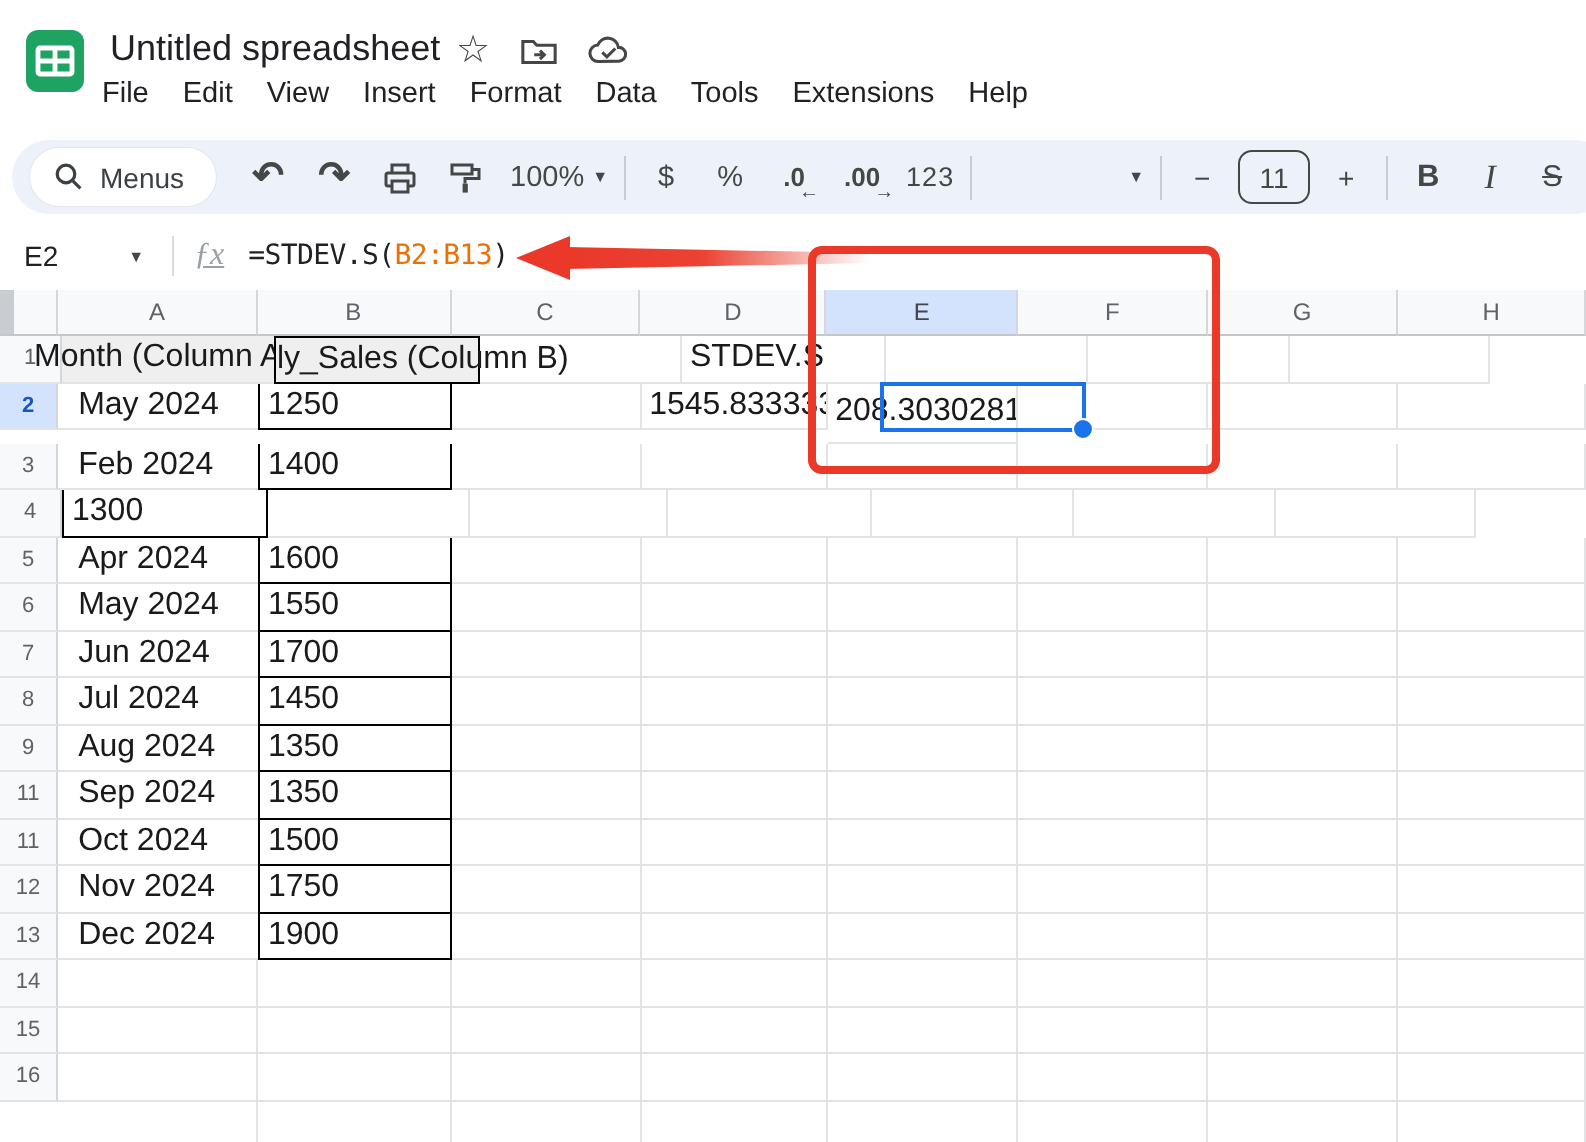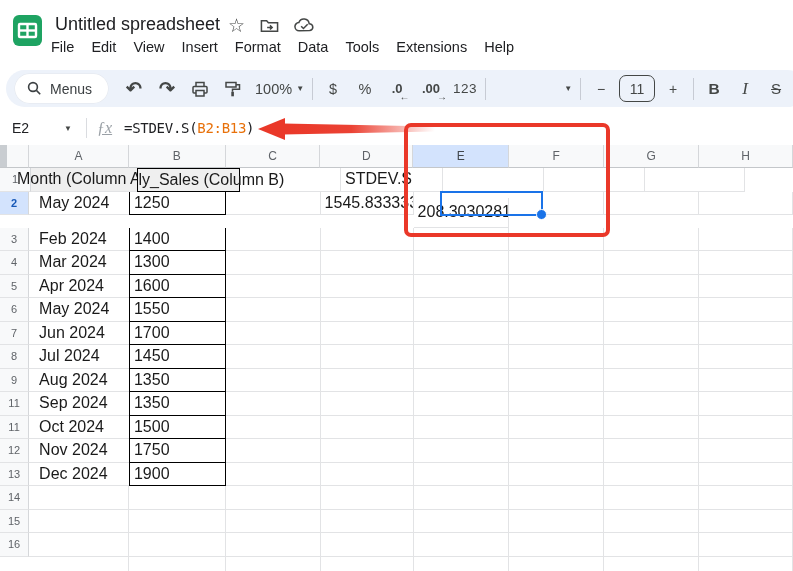--- a/index.html
+++ b/index.html
@@ -207,39 +207,38 @@
         <div class="cell colF" style="width: 101px; height: 23.5px;"></div>
         <div class="cell colG" style="width: 101px; height: 23.5px;"></div>
         <div class="cell colH" style="width: 100px; height: 23.5px;"></div>
       </div>
       <div class="hrow">
         <div class="rhdr sel" style="width: 31px; height: 23.5px;">2</div>
         <div class="cell colA norr" style="width: 106px; height: 23.5px;">May 2024</div>
         <div class="cell colB bb" style="width: 103px; height: 23.5px;">1250</div>
         <div class="cell colC" style="width: 101px; height: 23.5px;"></div>
         <div class="cell colD" style="width: 99px; height: 23.5px;">1545.833333</div>
-        <div class="cell colE" style="width: 102px; height: 30px; margin-top: 6px;">208.3030281</div>
+        <div class="cell colE" style="width: 102px; height: 30px;">208.3030281</div>
         <div class="cell colF" style="width: 101px; height: 23.5px;"></div>
         <div class="cell colG" style="width: 101px; height: 23.5px;"></div>
         <div class="cell colH" style="width: 100px; height: 23.5px;"></div>
       </div>
       <div class="hrow">
         <div class="rhdr" style="width: 31px; height: 23.5px;">3</div>
         <div class="cell colA norr" style="width: 106px; height: 23.5px;">Feb 2024</div>
         <div class="cell colB bb" style="width: 103px; height: 23.5px;">1400</div>
         <div class="cell colC" style="width: 101px; height: 23.5px;"></div>
         <div class="cell colD" style="width: 99px; height: 23.5px;"></div>
         <div class="cell colE" style="width: 102px; height: 23.5px;"></div>
         <div class="cell colF" style="width: 101px; height: 23.5px;"></div>
         <div class="cell colG" style="width: 101px; height: 23.5px;"></div>
         <div class="cell colH" style="width: 100px; height: 23.5px;"></div>
       </div>
       <div class="hrow">
         <div class="rhdr" style="width: 31px; height: 23.5px;">4</div>
-        <div class="cell colA norr" style="width: 106px; height: 23.5px;">Mar 2024</div>
         <div class="cell colB bb" style="width: 103px; height: 23.5px;">1300</div>
         <div class="cell colC" style="width: 101px; height: 23.5px;"></div>
         <div class="cell colD" style="width: 99px; height: 23.5px;"></div>
         <div class="cell colE" style="width: 102px; height: 23.5px;"></div>
         <div class="cell colF" style="width: 101px; height: 23.5px;"></div>
         <div class="cell colG" style="width: 101px; height: 23.5px;"></div>
         <div class="cell colH" style="width: 100px; height: 23.5px;"></div>
       </div>
       <div class="hrow">
         <div class="rhdr" style="width: 31px; height: 23.5px;">5</div>

